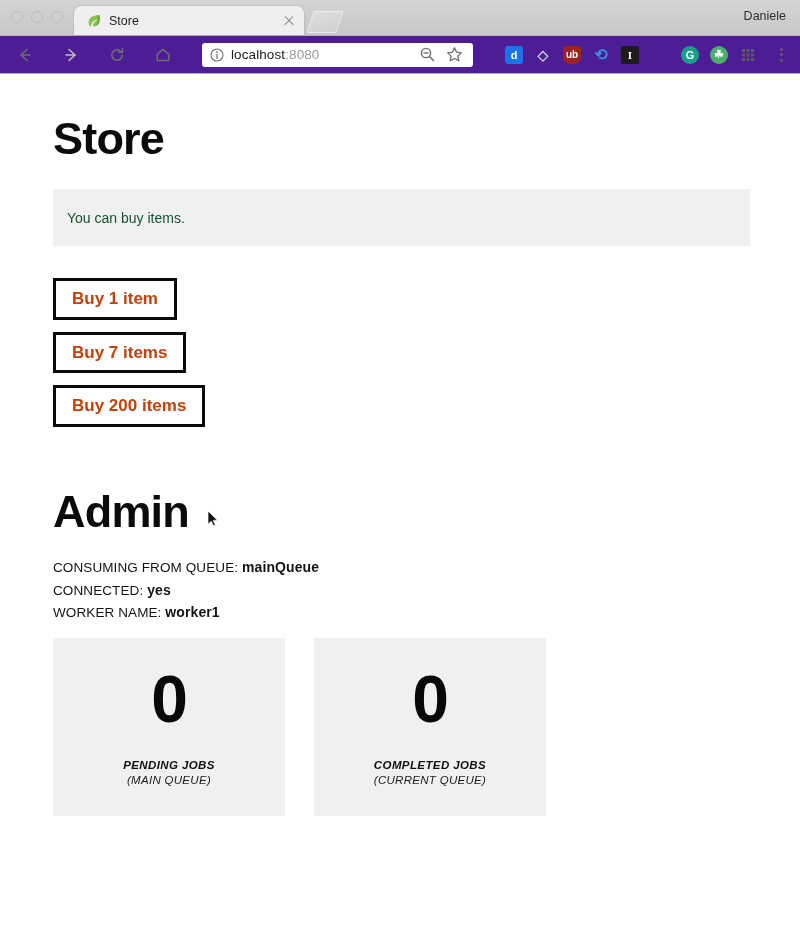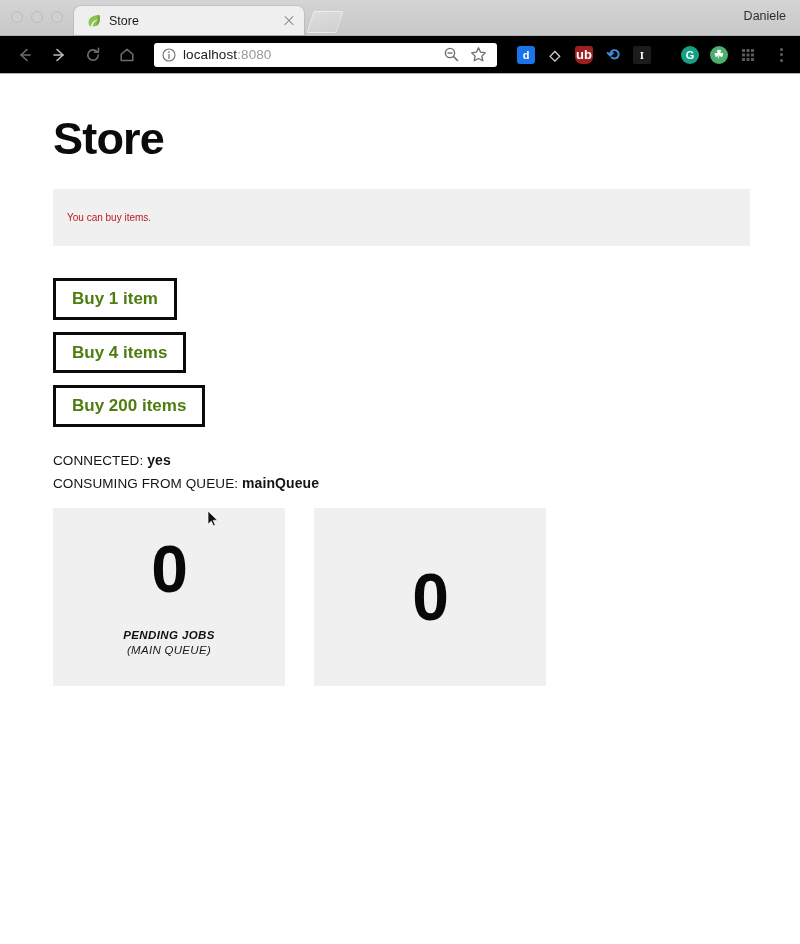--- a/index.html
+++ b/index.html
@@ -117,25 +117,25 @@
     position: absolute;
     right: 14px;
     top: 9px;
     font-size: 12.5px;
     color: #2e2e2e;
   }
 
   
   .navbar {
     height: 38px;
-    background: #000000;
+    background: #4c1d95;
     display: flex;
     align-items: center;
     padding: 0 10px;
-    gap: 4px;
+    gap: 16px;
     border-bottom: 1px solid #b0b0b0;
   }
 
   .nav-btn {
     width: 30px;
     height: 30px;
     display: flex;
     align-items: center;
     justify-content: center;
     flex: 0 0 30px;
@@ -224,36 +224,36 @@
   .alert {
     background: #f0f0f1;
     height: 57px;
     display: flex;
     align-items: center;
     padding: 0 14px;
     margin-top: 28px;
     width: 697px;
   }
   .alert-text {
-    font-size: 10px;
-    color: #b91c1c;
+    font-size: 14px;
+    color: #14532d;
   }
 
   .btn-group {
     margin-top: 32px;
     display: flex;
     flex-direction: column;
     align-items: flex-start;
     gap: 12px;
   }
 
   .buy-btn {
     background: #ffffff;
     border: 3px solid #0a0a0a;
-    color: #4d7c0f;
+    color: #c2410c;
     font-family: "Liberation Sans", sans-serif;
     font-size: 17px;
     font-weight: bold;
     padding: 8px 16px;
     cursor: pointer;
     line-height: 1.15;
   }
 
   .status-list {
     margin-top: 22px;
@@ -385,21 +385,21 @@
         </svg>
         <svg width="17" height="17" viewBox="0 0 17 17">
           <path d="M8.5 1.8 L10.6 6.2 L15.3 6.8 L11.9 10.1 L12.8 14.8 L8.5 12.5 L4.2 14.8 L5.1 10.1 L1.7 6.8 L6.4 6.2 Z" fill="none" stroke="#6d6d6d" stroke-width="1.3" stroke-linejoin="round"></path>
         </svg>
       </span>
     </div>
 
     <div class="ext-strip">
       <span class="ext-icon" style="background:#1a73e8;color:#fff;border-radius:3px;">d</span>
       <span class="ext-icon" style="color:#cfcfcf;font-size:14px;">◇</span>
-      <span class="ext-icon" style="background:#9f2020;color:#fff;border-radius:3px 3px 7px 7px;font-size:13px;">ub</span>
+      <span class="ext-icon" style="background:#9f2020;color:#fff;border-radius:3px 3px 7px 7px;font-size:10px;">ub</span>
       <span class="ext-icon" style="color:#3c8ddc;font-size:16px;">⟲</span>
       <span class="ext-icon" style="background:#1c1c1c;color:#fff;border-radius:2px;font-family:'Liberation Serif',serif;">I</span>
     </div>
 
     <div class="ext-strip" style="padding-left:26px;">
       <span class="ext-icon" style="background:#16a085;color:#fff;border-radius:50%;">G</span>
       <span class="ext-icon" style="background:#4caf6e;color:#fff;border-radius:50%;font-size:11px;">☘</span>
       <span class="ext-icon" style="color:#5a5a5a;">
         <svg width="14" height="14" viewBox="0 0 14 14">
           <g fill="#5a5a5a">
@@ -427,47 +427,56 @@
     <div class="page">
 
       <h1 class="page-title title-store">Store</h1>
 
       <div class="alert">
         <span class="alert-text">You can buy items.</span>
       </div>
 
       <div class="btn-group">
         <button class="buy-btn">Buy 1 item</button>
-        <button class="buy-btn">Buy 4 items</button>
+        <button class="buy-btn">Buy 7 items</button>
         <button class="buy-btn">Buy 200 items</button>
       </div>
 
+      <h1 class="page-title title-admin">Admin</h1>
 
 
       <div class="status-list">
+        <div class="status-line">
+          <span>CONSUMING FROM QUEUE:</span>
+          <span class="val">mainQueue</span>
+        </div>
         <div class="status-line">
           <span>CONNECTED:</span>
           <span class="val">yes</span>
         </div>
         <div class="status-line">
-          <span>CONSUMING FROM QUEUE:</span>
-          <span class="val">mainQueue</span>
+          <span>WORKER NAME:</span>
+          <span class="val">worker1</span>
         </div>
       </div>
 
       <div class="cards">
         <div class="card">
           <div class="card-value">0</div>
           <div class="card-label">
             <div>PENDING JOBS</div>
             <div class="card-sublabel">(MAIN QUEUE)</div>
           </div>
         </div>
         <div class="card">
           <div class="card-value">0</div>
+          <div class="card-label">
+            <div>COMPLETED JOBS</div>
+            <div class="card-sublabel">(CURRENT QUEUE)</div>
+          </div>
         </div>
       </div>
 
     </div>
 
     <svg class="cursor" viewBox="0 0 12 18">
       <path d="M1 1 L1 14.2 L4.3 11.2 L6.4 15.8 L8.3 14.9 L6.2 10.4 L10.4 10.2 Z" fill="#111111" stroke="#ffffff" stroke-width="0.7"></path>
     </svg>
   </div>
 

